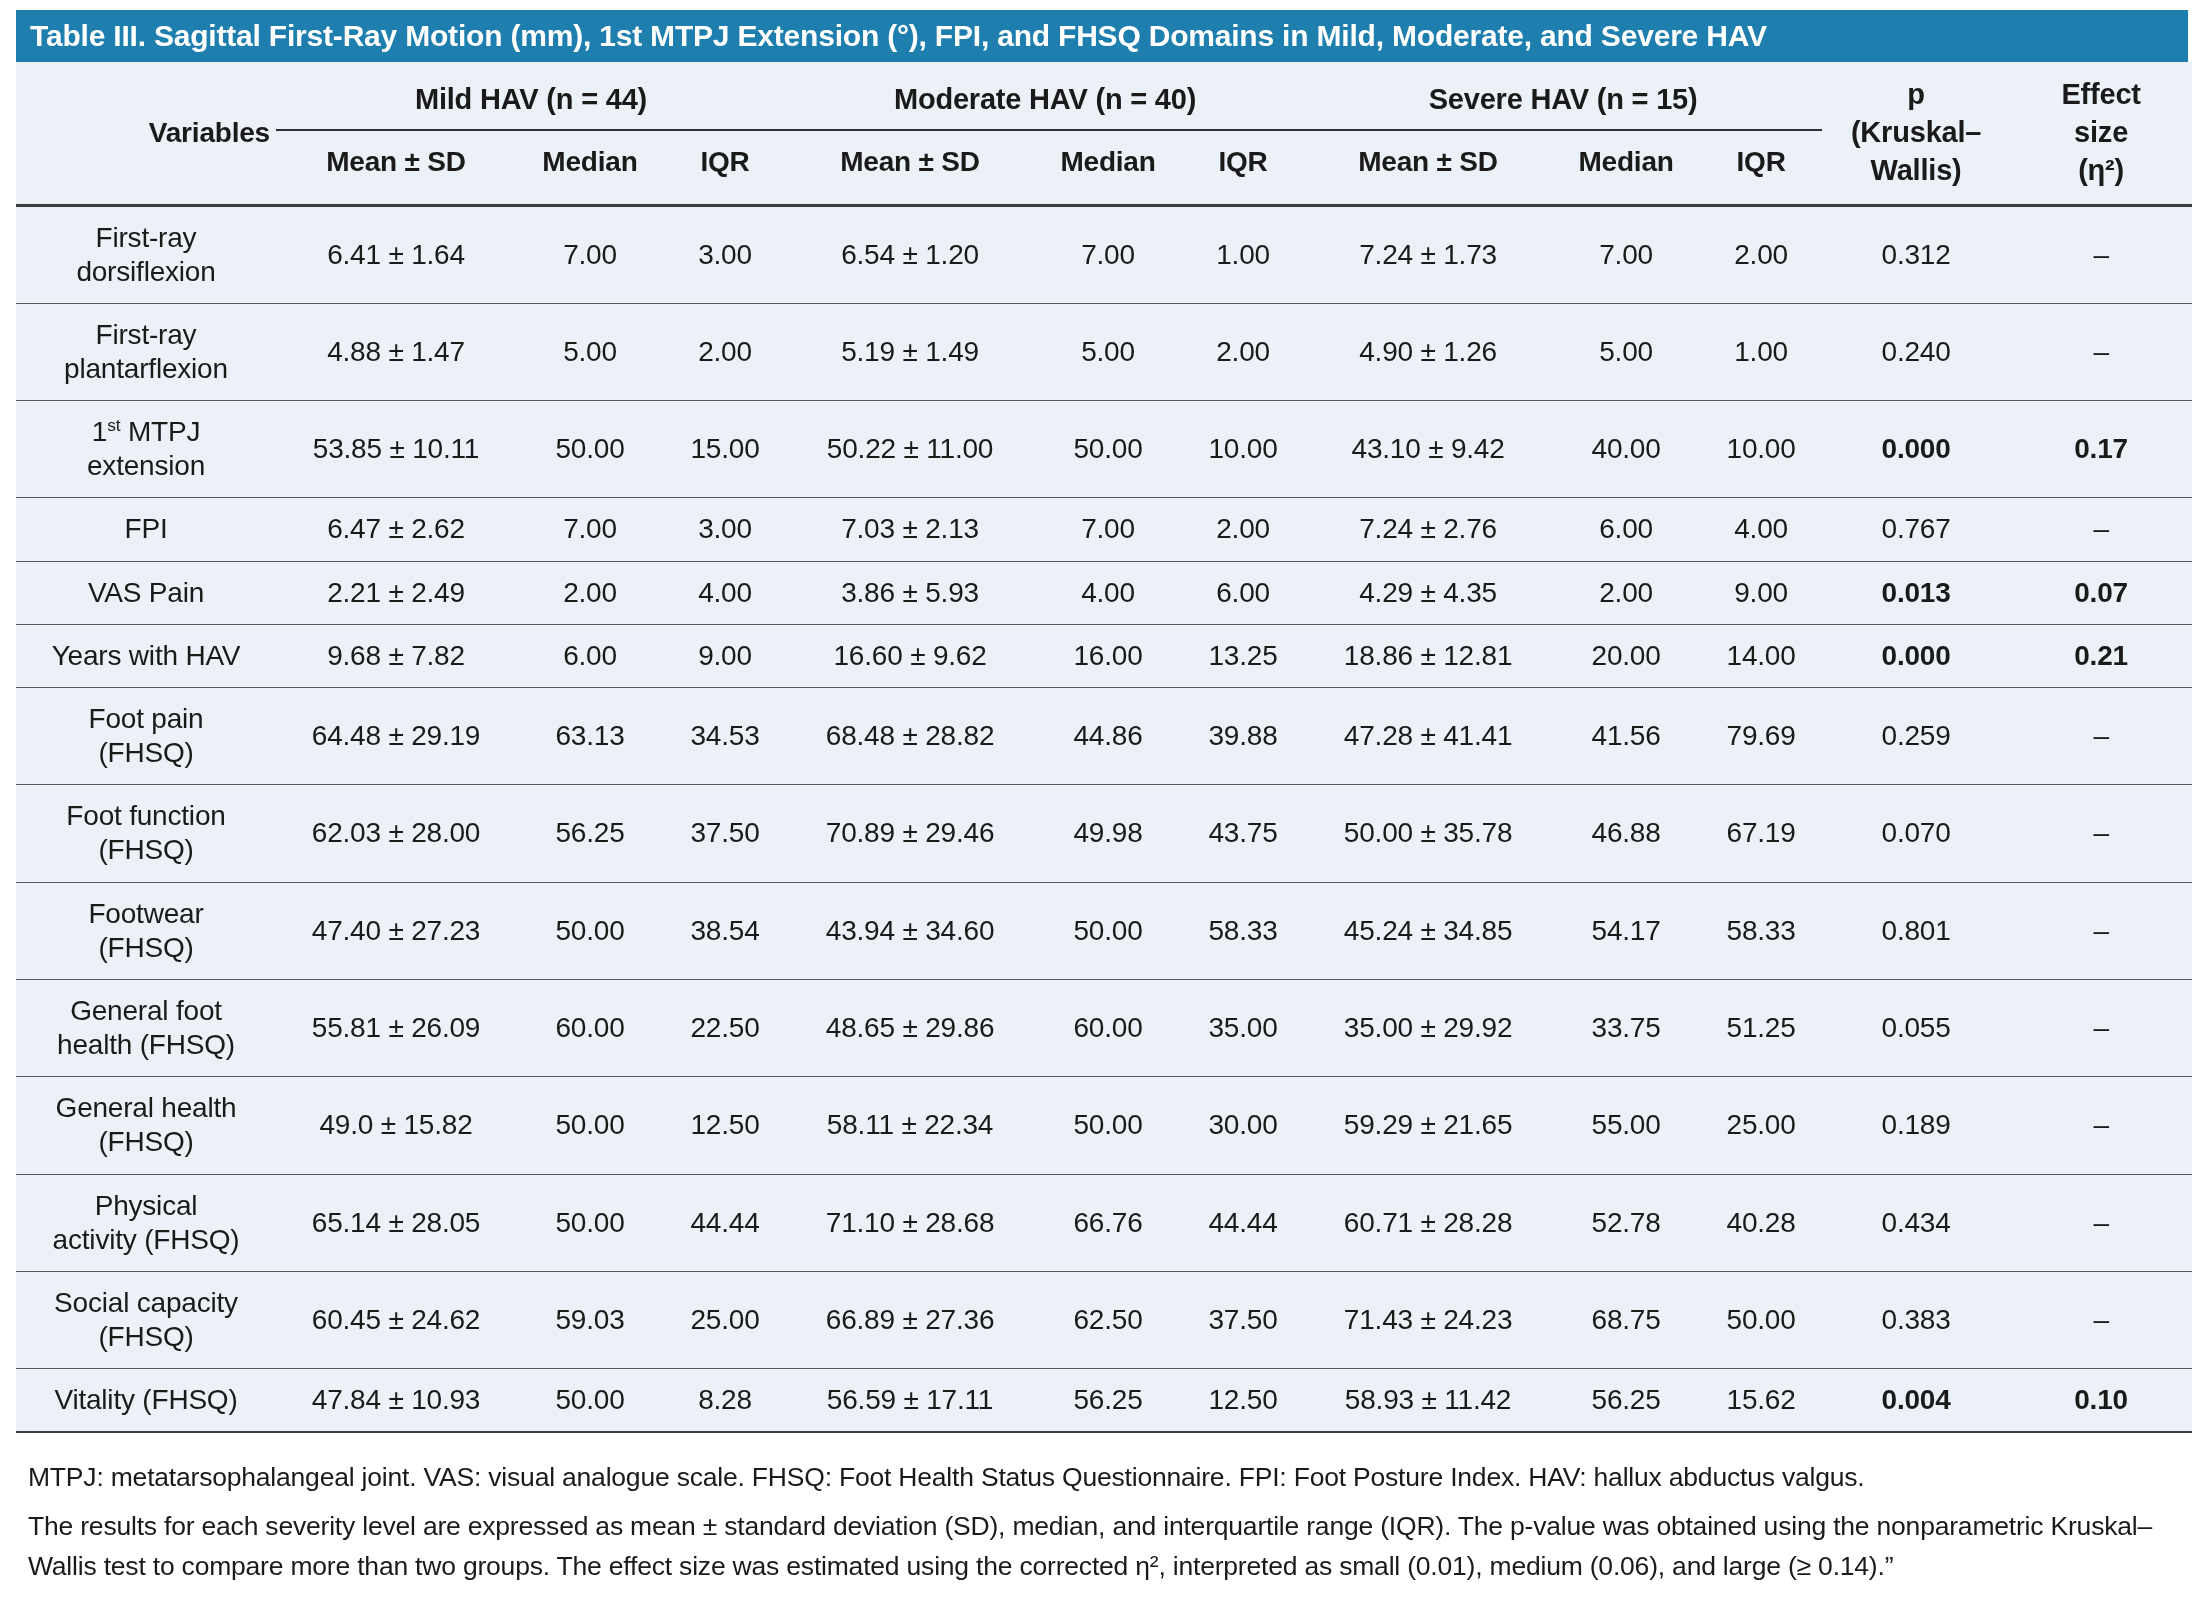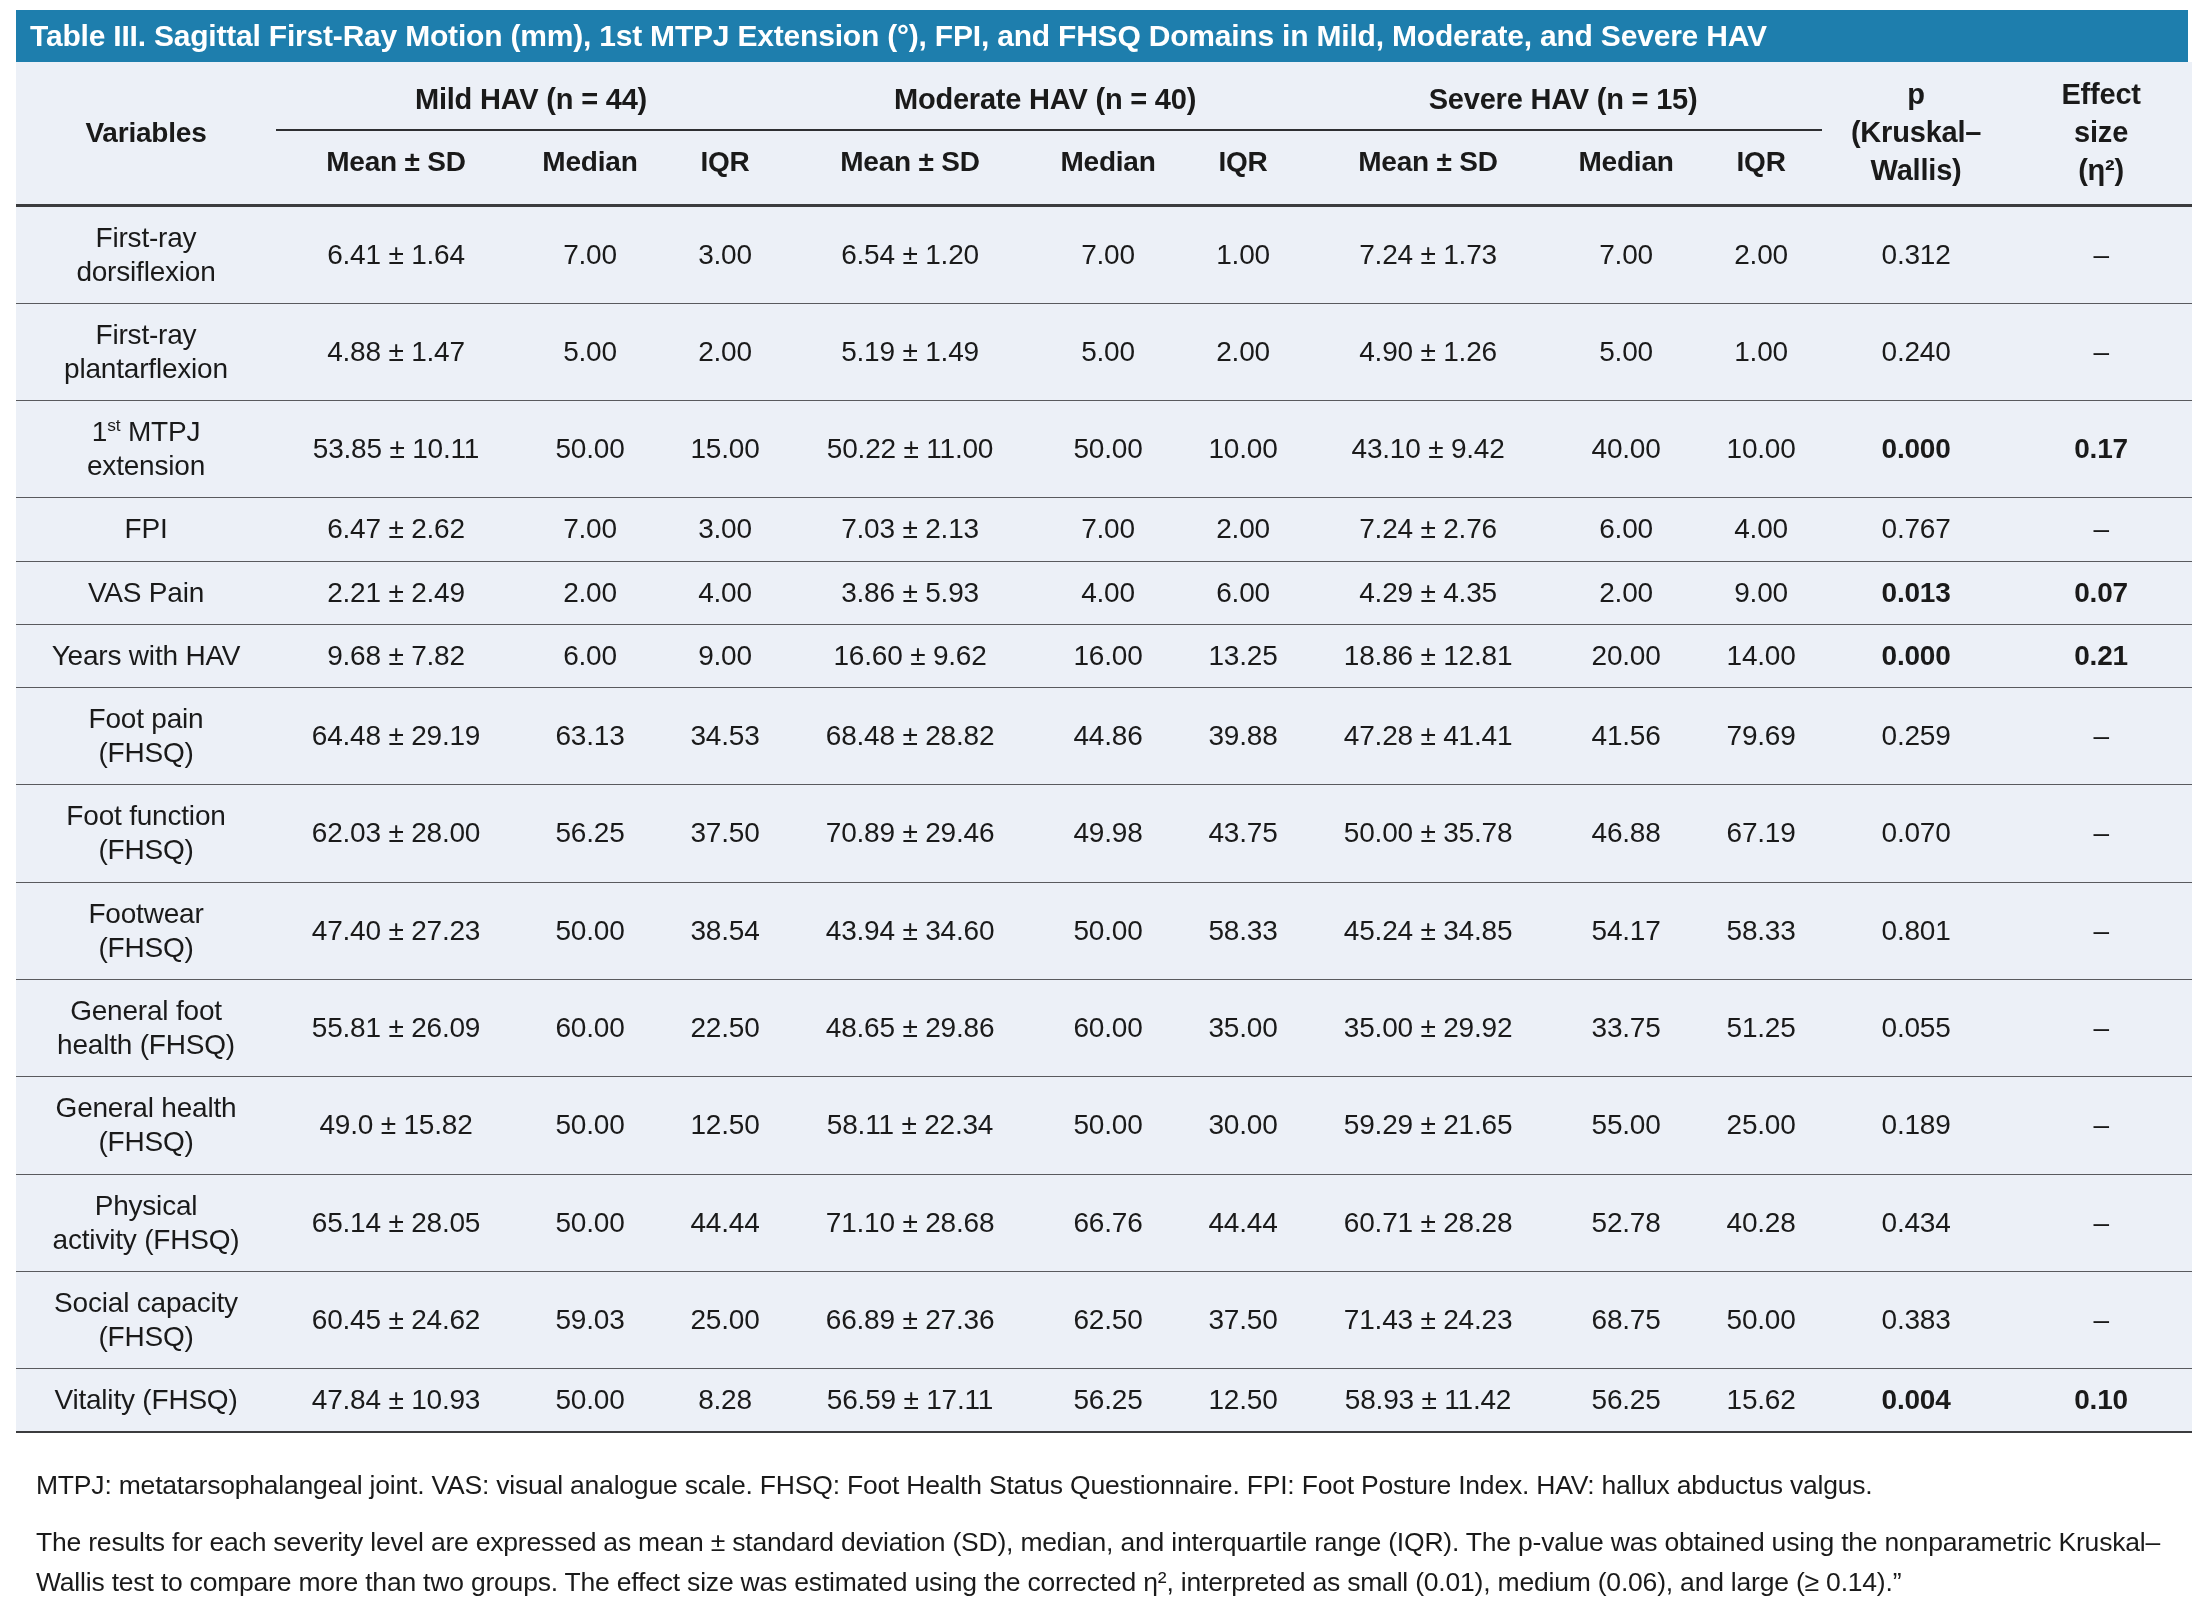--- a/index.html
+++ b/index.html
@@ -47,37 +47,37 @@
     line-height:1.22;
     padding:14px 6px;
     letter-spacing:-0.2px;
   }
   th{font-weight:bold;}
   tr.group-row th.group{
     font-size:29px;
     padding:20px 4px 12px;
     border-bottom:2px solid #2e2f32;
   }
-  tr.group-row th.corner{border-bottom:none;}
+  tr.group-row th.corner{border-bottom:none;text-align:right;}
   tr.sub-row th{padding:14px 4px 24px;}
   th.span2{font-size:29px;line-height:1.3;padding:10px 4px;}
   tbody td{border-top:1.5px solid var(--rule);}
   tbody tr:first-child td{border-top:3px solid var(--rule-dark);}
   td.var-label{padding-left:4px;padding-right:4px;}
   td.sig{font-weight:bold;}
   sup{font-size:62%;line-height:0;}
   .footnotes{
     width:2172px;
     padding:16px 4px 0;
     font-size:26.5px;
     line-height:1.52;
     letter-spacing:-0.2px;
     text-align:left;
   }
-  .footnotes p{margin:16px;}
+  .footnotes p{margin:8px;}
 </style>
 </head>
 <body>
 
 <div class="page">
 
   <div class="title-bar">
     <span>Table III. Sagittal First-Ray Motion (mm), 1st MTPJ Extension (°), FPI, and FHSQ Domains in Mild, Moderate, and Severe HAV</span>
   </div>
 

